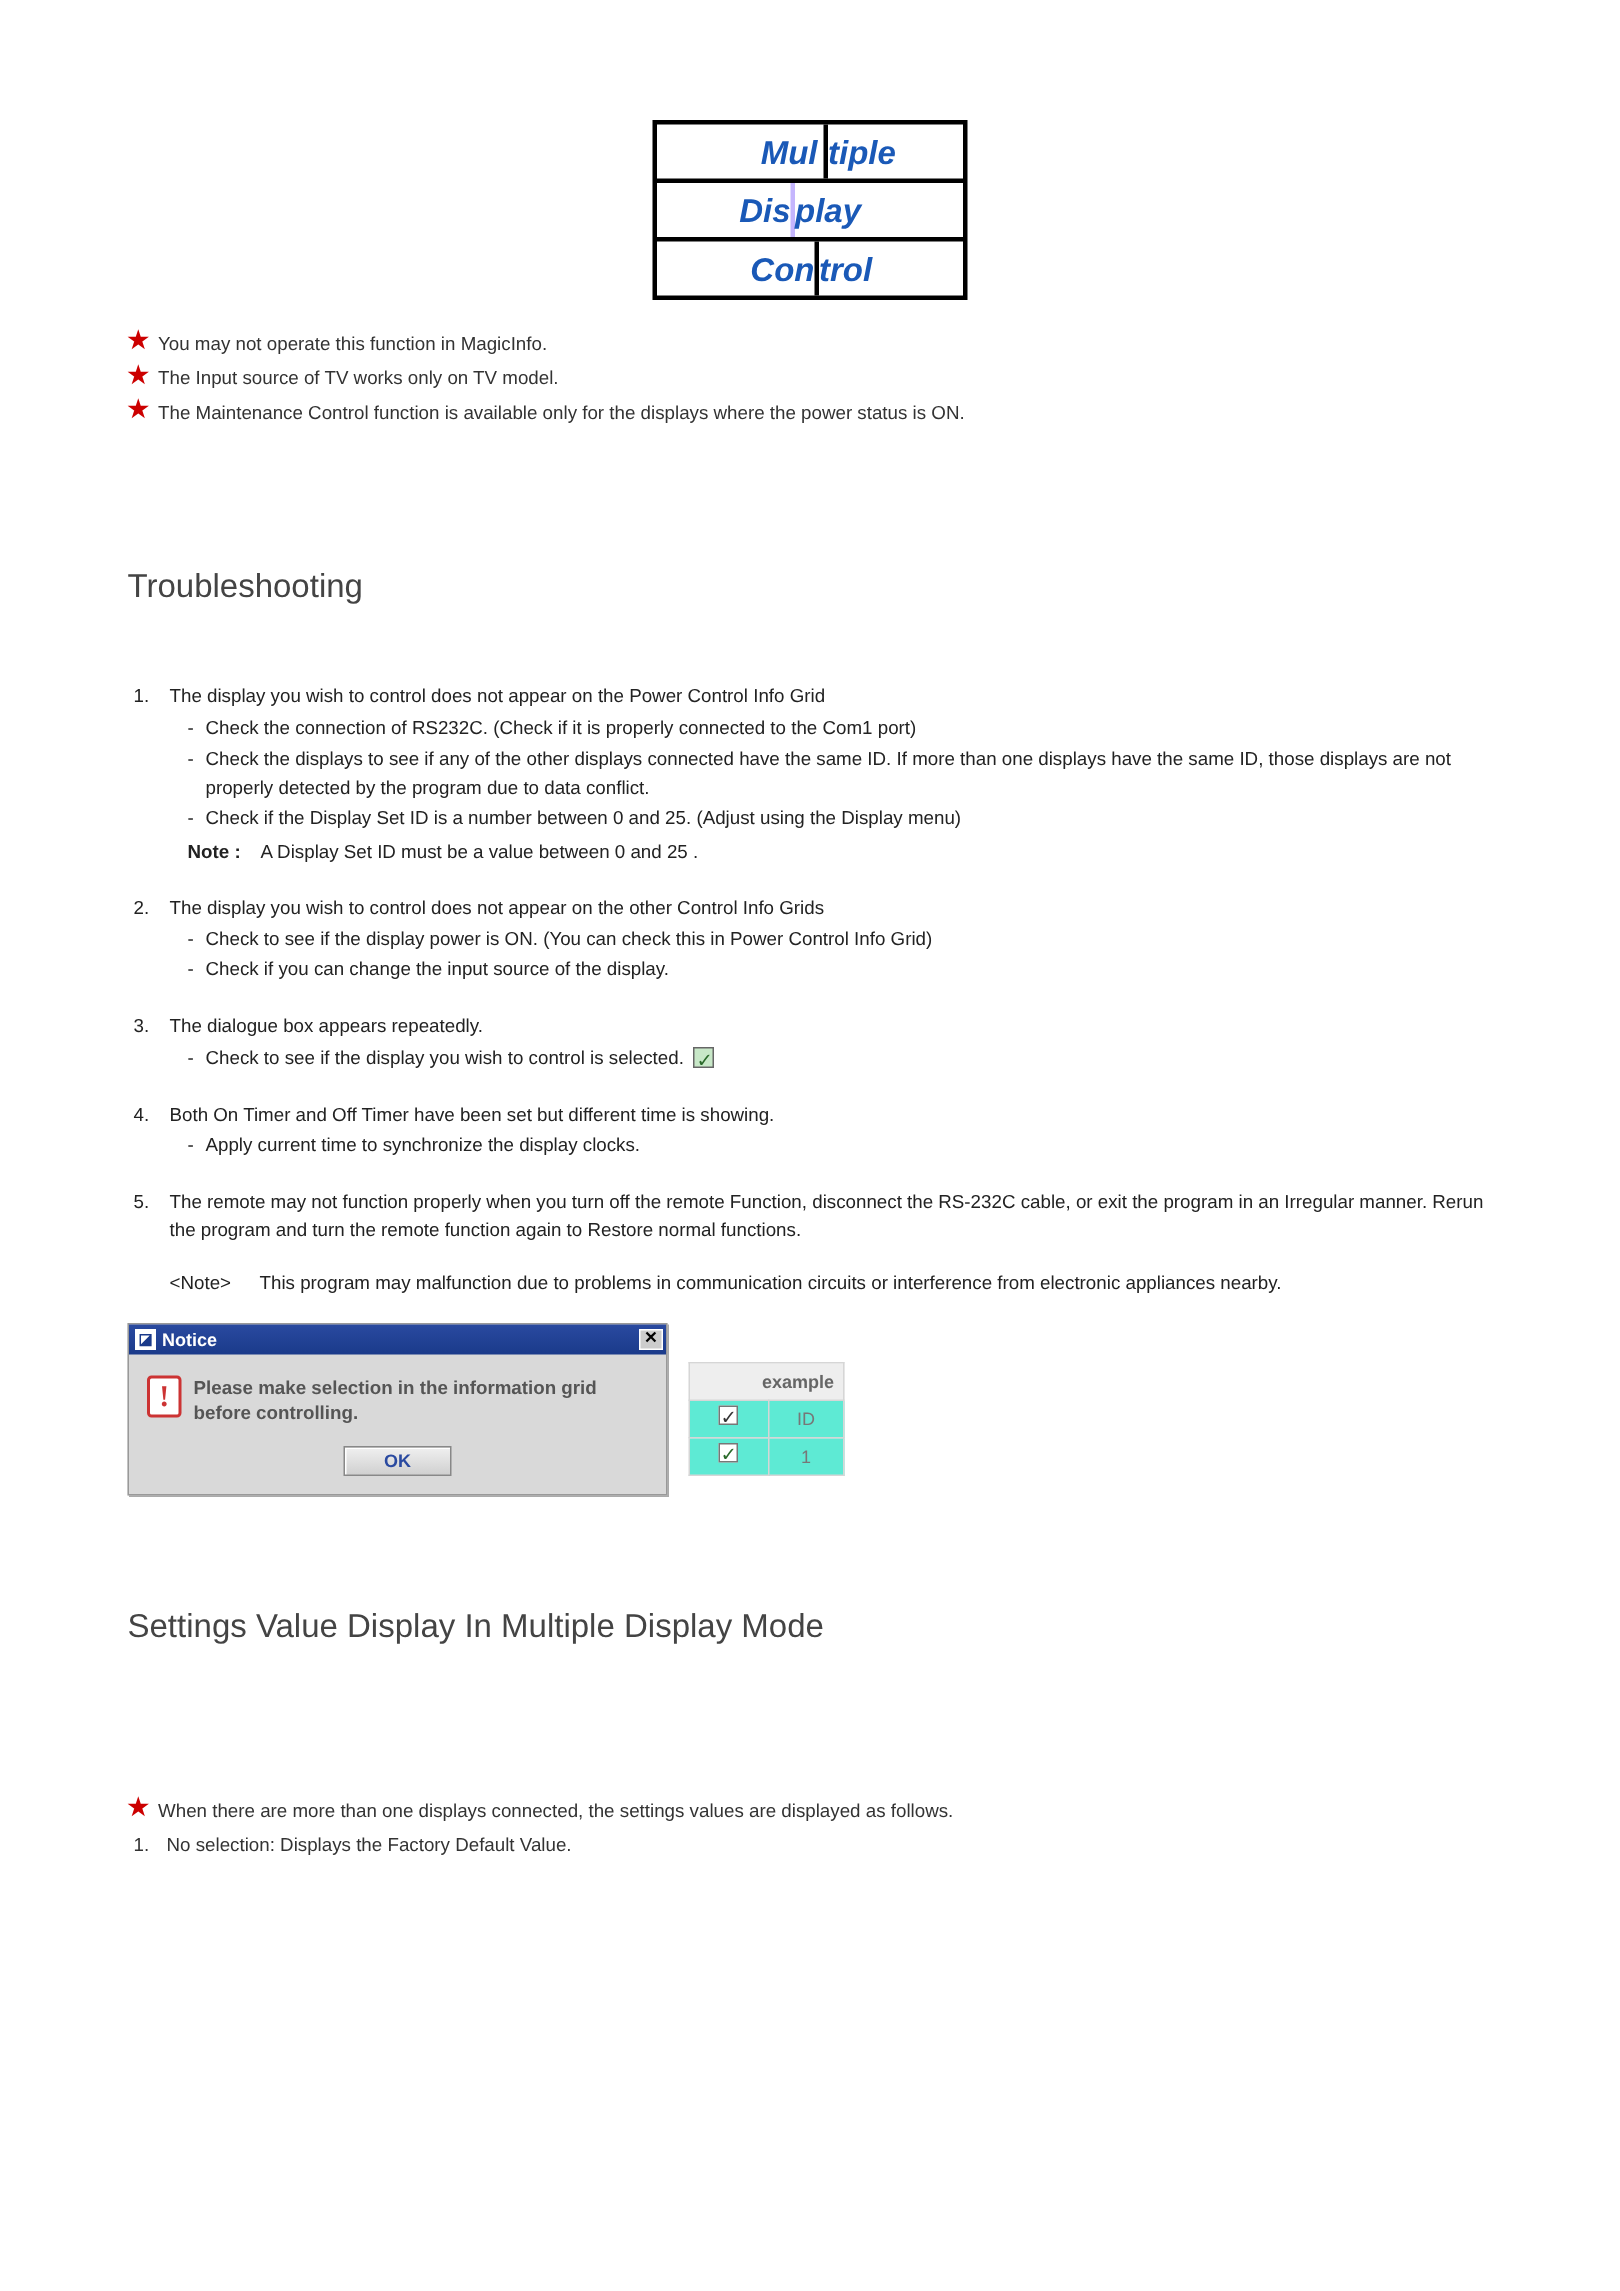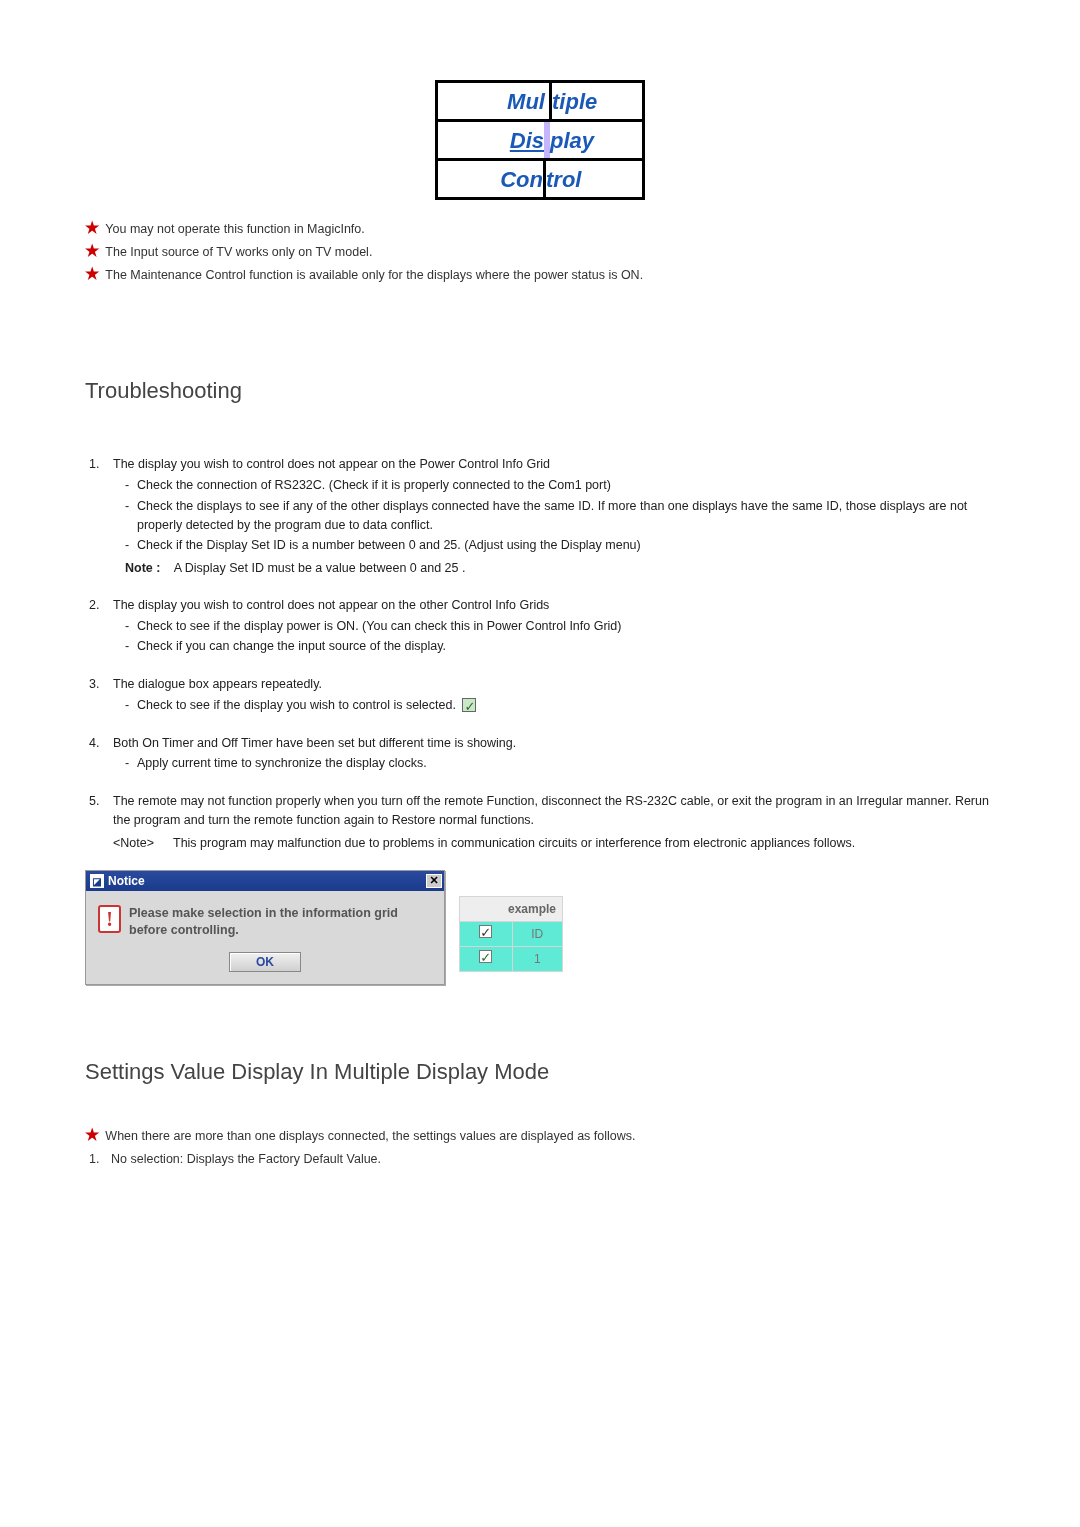--- a/index.html
+++ b/index.html
@@ -24,21 +24,21 @@
       align-items: center;
       height: 36px;
       font-weight: bold;
       font-style: italic;
       font-size: 22px;
       color: #1a59b7;
       font-family: "Trebuchet MS", Arial, sans-serif;
     }
     .lc1 { width: 114px; justify-content: flex-end; padding-right: 4px; border-right: 3px solid #000; }
     .lc2 { flex: 1; justify-content: flex-start; padding-left: 0; border-radius: 18px; }
-    .lc3 { width: 112px; justify-content: flex-end; border-right: 6px solid #c4b5fd; text-decoration: underline; }
+    .lc3 { width: 92px; justify-content: flex-end; border-right: 3px solid #c4b5fd; }
     .lc4 { flex: 1; justify-content: flex-start; }
     .lc5 { width: 108px; justify-content: flex-end; border-right: 3px solid #000; }
     .lc6 { flex: 1; }
     .star-item {
       display: flex;
       align-items: flex-start;
       margin-bottom: 4px;
       color: #333;
     }
     .star {
@@ -211,21 +211,21 @@
       top: -3px; left: 0;
       font-size: 13px;
       color: #333;
     }
     .chkcell.green::after { color: #2a6a2a; }
     .section-title2 {
       font-size: 22px;
       color: #444;
       font-weight: normal;
       margin-top: 70px;
-      margin-bottom: 39px;
+      margin-bottom: 98px;
     }
     .settings-list { margin-left: 4px; }
     .settings-item {
       display: flex;
       align-items: flex-start;
       margin-bottom: 6px;
       font-size: 12.5px;
     }
   </style>
 </head>
@@ -322,23 +322,23 @@
         <div class="dash">-</div>
         <div class="sub-text">Apply current time to synchronize the display clocks.</div>
       </div>
   </div>
 </div>
 
 <div class="num-item">
   <div class="num">5.</div>
   <div class="num-body">
     <div>The remote may not function properly when you turn off the remote Function, disconnect the RS-232C cable, or exit the program in an Irregular manner. Rerun the program and turn the remote function again to Restore normal functions.</div>
-    <div style="display:flex; margin-top:4px;">
+    <div style="display:flex; margin-top:16px;">
       <div style="width:60px; flex-shrink:0;">&lt;Note&gt;</div>
-      <div>This program may malfunction due to problems in communication circuits or interference from electronic appliances follows.</div>
+      <div>This program may malfunction due to problems in communication circuits or interference from electronic appliances nearby.</div>
     </div>
   </div>
 </div>
 
 <div class="dialog-row">
   <div class="dialog">
     <div class="dialog-titlebar">
       <span class="title-icon">◪</span>
       <span class="title-text">Notice</span>
       <span class="dialog-close">✕</span>

